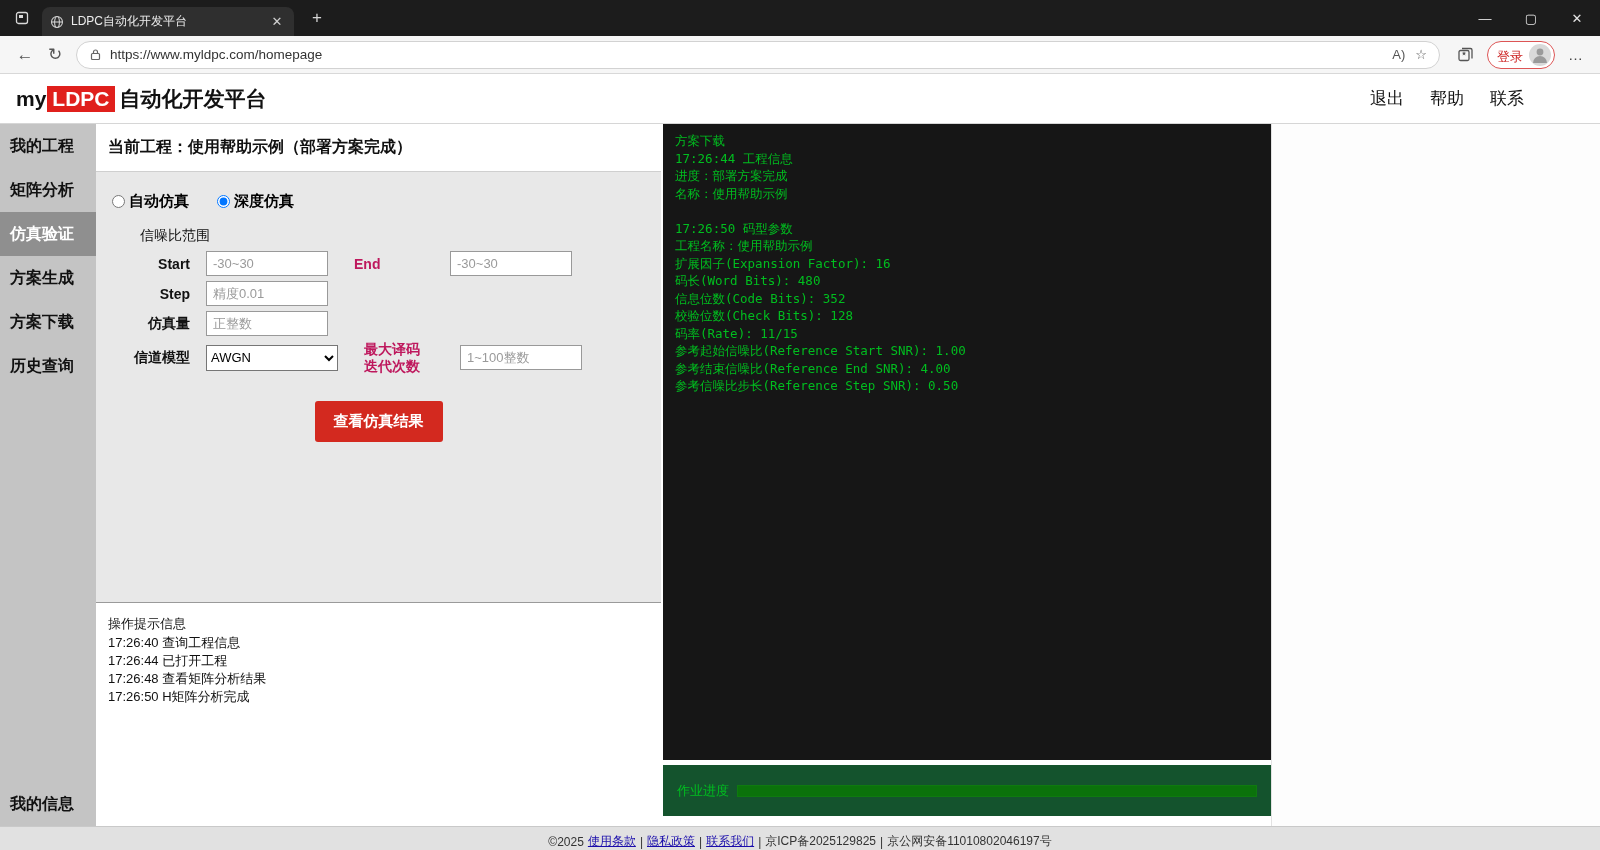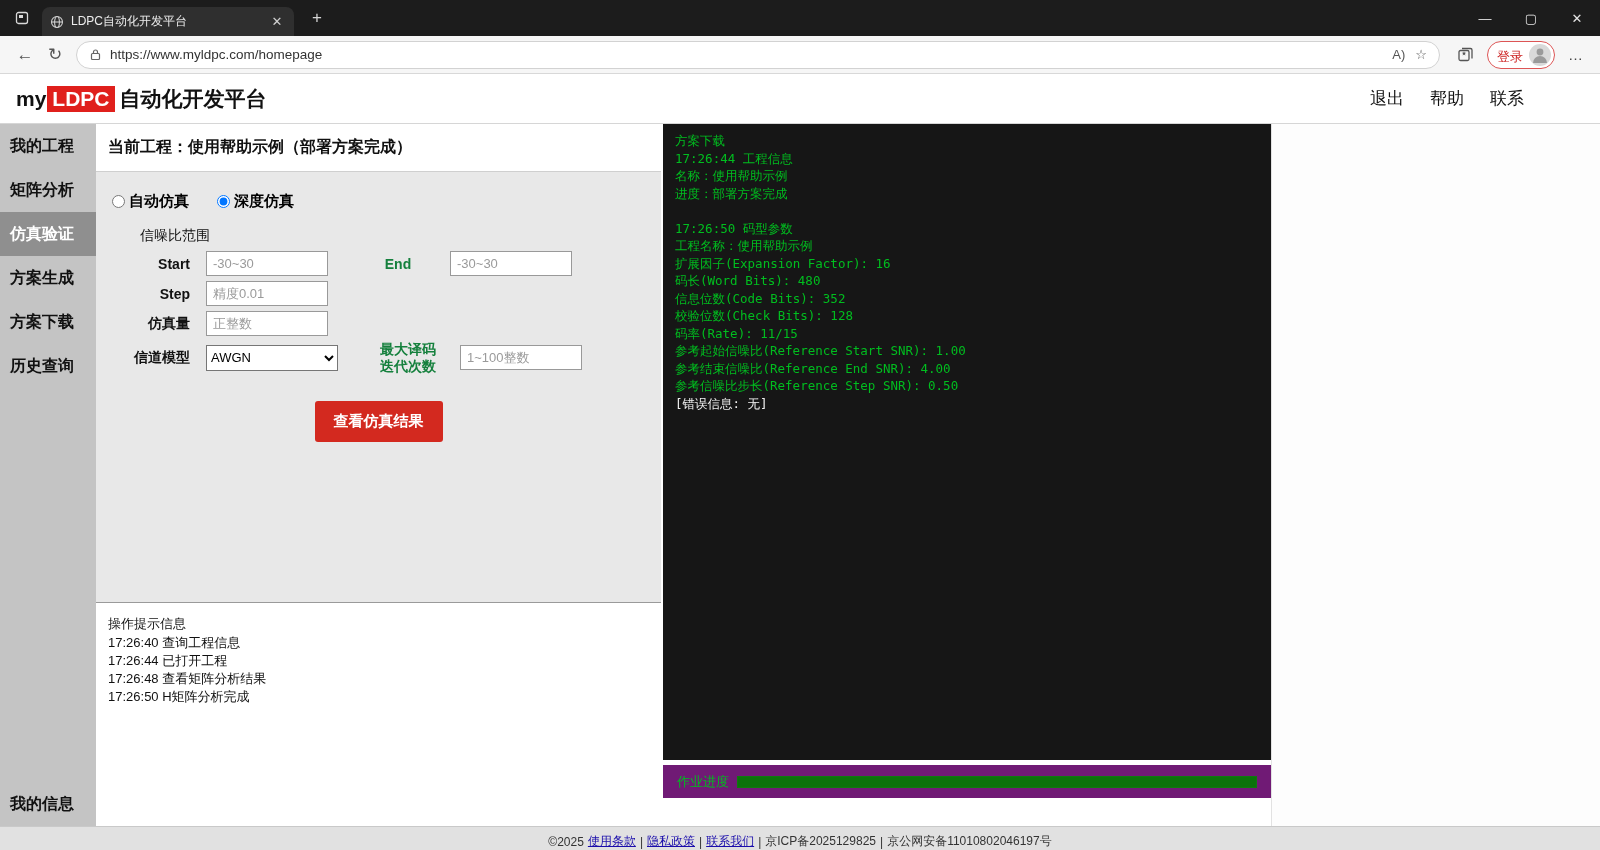--- a/index.html
+++ b/index.html
@@ -44,38 +44,38 @@
   .side-spacer { flex:1; }
 
   .form-col { width:565px; display:flex; flex-direction:column; flex-shrink:0; }
   .current-project { height:48px; background:#fff; border-bottom:1px solid #cfcfcf; display:flex; align-items:center; padding-left:12px; font-size:16px; font-weight:bold; color:#111; }
   .form-area { height:430px; background:#e8e8e8; padding-top:10px; }
   .radio-row { margin:10px 0 0 16px; display:flex; align-items:center; gap:28px; font-size:15px; font-weight:bold; }
   .radio-row label { display:flex; align-items:center; gap:4px; cursor:pointer; }
   .snr-label { margin:16px 0 6px 44px; font-size:14px; color:#111; }
   .f-row { display:flex; align-items:center; margin-top:5px; }
   .f-label { width:110px; text-align:right; font-weight:bold; font-size:14px; padding-right:16px; color:#111; }
-  .f-label2 { width:96px; text-align:center; font-weight:bold; font-size:14px; padding-right:8px; margin-left:26px; color:#15803d; }
+  .f-label2 { width:96px; text-align:left; font-weight:bold; font-size:14px; padding-right:8px; margin-left:26px; color:#be185d; }
   .two-line { line-height:1.2; }
   .f-input { width:122px; height:25px; border:1px solid #999; font-size:13px; padding:0 6px; background:#fff; color:#222; font-family:"Liberation Sans",sans-serif; }
   .f-input::placeholder { color:#9a9a9a; }
   .f-select { width:132px; height:26px; font-size:13px; border:1px solid #767676; background:#fff; font-family:"Liberation Sans",sans-serif; }
   .btn-row { text-align:center; margin-top:26px; }
   .red-btn { background:#d3291f; color:#fff; border:none; border-radius:3px; font-size:15px; font-weight:bold; padding:11px 19px; cursor:pointer; font-family:"Liberation Sans",sans-serif; }
   .log-panel { flex:1; background:#fff; border-top:1px solid #9a9a9a; padding:12px 12px; font-size:13px; line-height:18px; color:#111; }
   .log-title { margin-bottom:1px; }
 
   .col-gap { width:2px; background:#fff; flex-shrink:0; }
 
   .terminal-col { width:608px; display:flex; flex-direction:column; flex-shrink:0; }
   .terminal { height:636px; background:#161616; padding:8px 12px; font-family:"DejaVu Sans Mono","Liberation Mono",monospace; font-size:12.5px; line-height:17.5px; color:#00bd1f; overflow:hidden; }
   .t-line { min-height:17.5px; white-space:pre-wrap; }
   .t-line.info { color:#f2f2f2; }
   .term-gap { height:5px; background:#fff; }
-  .progress-panel { height:33px; background:#701a75; display:flex; align-items:center; padding:0 14px; }
+  .progress-panel { height:51px; background:#14532d; display:flex; align-items:center; padding:0 14px; }
   .progress-label { color:#00bd1f; font-family:"DejaVu Sans Mono","Liberation Mono",monospace; font-size:13px; flex-shrink:0; }
   .progress-track { flex:1; height:12px; margin-left:8px; border:1px solid #0f7a0f; background:#161616; }
   .progress-fill { height:100%; width:100%; background:#0b720b; }
   .term-bottom { flex:1; background:#fff; }
 
   .right-panel { flex:1; background:#fdfdfd; border-left:1px solid #e2e2e2; }
 
   
   .footer { height:30px; background:#e1e1e1; border-top:1px solid #c9c9c9; display:flex; align-items:center; justify-content:center; font-size:12px; color:#333; flex-shrink:0; gap:4px; }
   .footer a { color:#1a0dab; text-decoration:underline; cursor:pointer; }
@@ -229,34 +229,33 @@
         <div>17:26:50 H矩阵分析完成</div>
       </div>
     </div>
 
     <div class="col-gap"></div>
 
     <div class="terminal-col">
       <div class="terminal">
         <div class="t-line">方案下载</div>
         <div class="t-line">17:26:44 工程信息</div>
+        <div class="t-line">进度：部署方案完成</div>
         <div class="t-line">名称：使用帮助示例</div>
-        <div class="t-line">进度：部署方案完成</div>
         <div class="t-line"></div>
         <div class="t-line">17:26:50 码型参数</div>
         <div class="t-line">工程名称：使用帮助示例</div>
         <div class="t-line">扩展因子(Expansion Factor): 16</div>
         <div class="t-line">码长(Word Bits): 480</div>
         <div class="t-line">信息位数(Code Bits): 352</div>
         <div class="t-line">校验位数(Check Bits): 128</div>
         <div class="t-line">码率(Rate): 11/15</div>
         <div class="t-line">参考起始信噪比(Reference Start SNR): 1.00</div>
         <div class="t-line">参考结束信噪比(Reference End SNR): 4.00</div>
         <div class="t-line">参考信噪比步长(Reference Step SNR): 0.50</div>
-        <div class="t-line info">[错误信息: 无]</div>
       </div>
       <div class="term-gap"></div>
       <div class="progress-panel">
         <span class="progress-label">作业进度</span>
         <div class="progress-track">
           <div class="progress-fill"></div>
         </div>
       </div>
       <div class="term-bottom"></div>
     </div>

